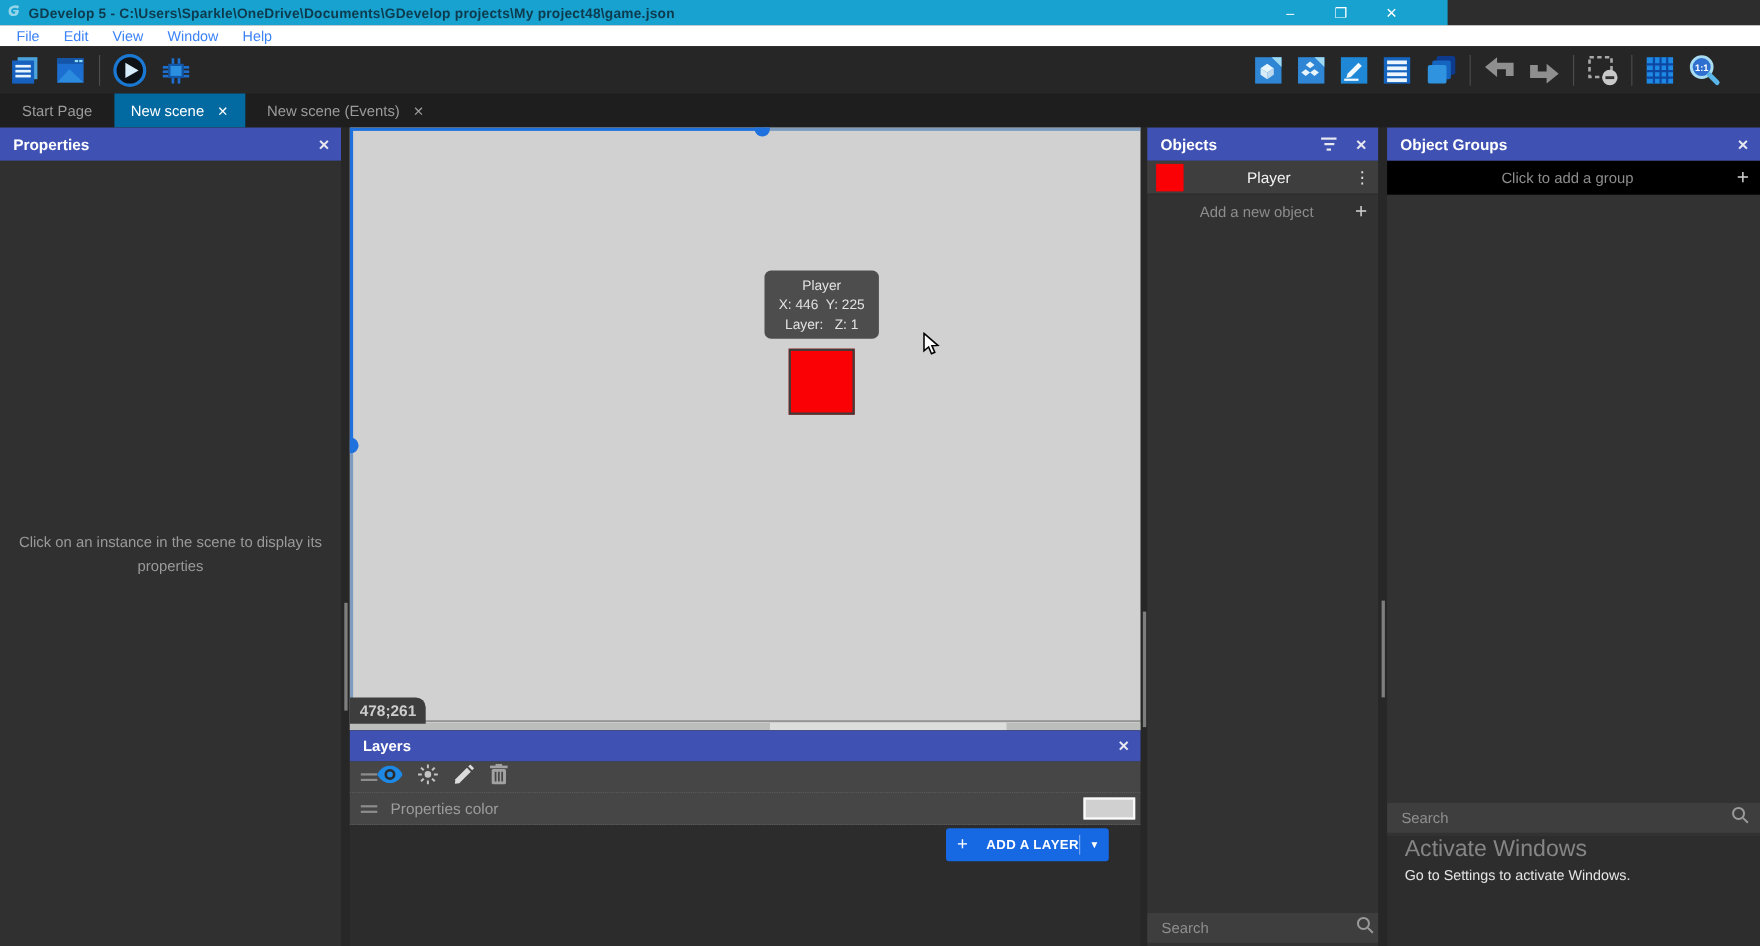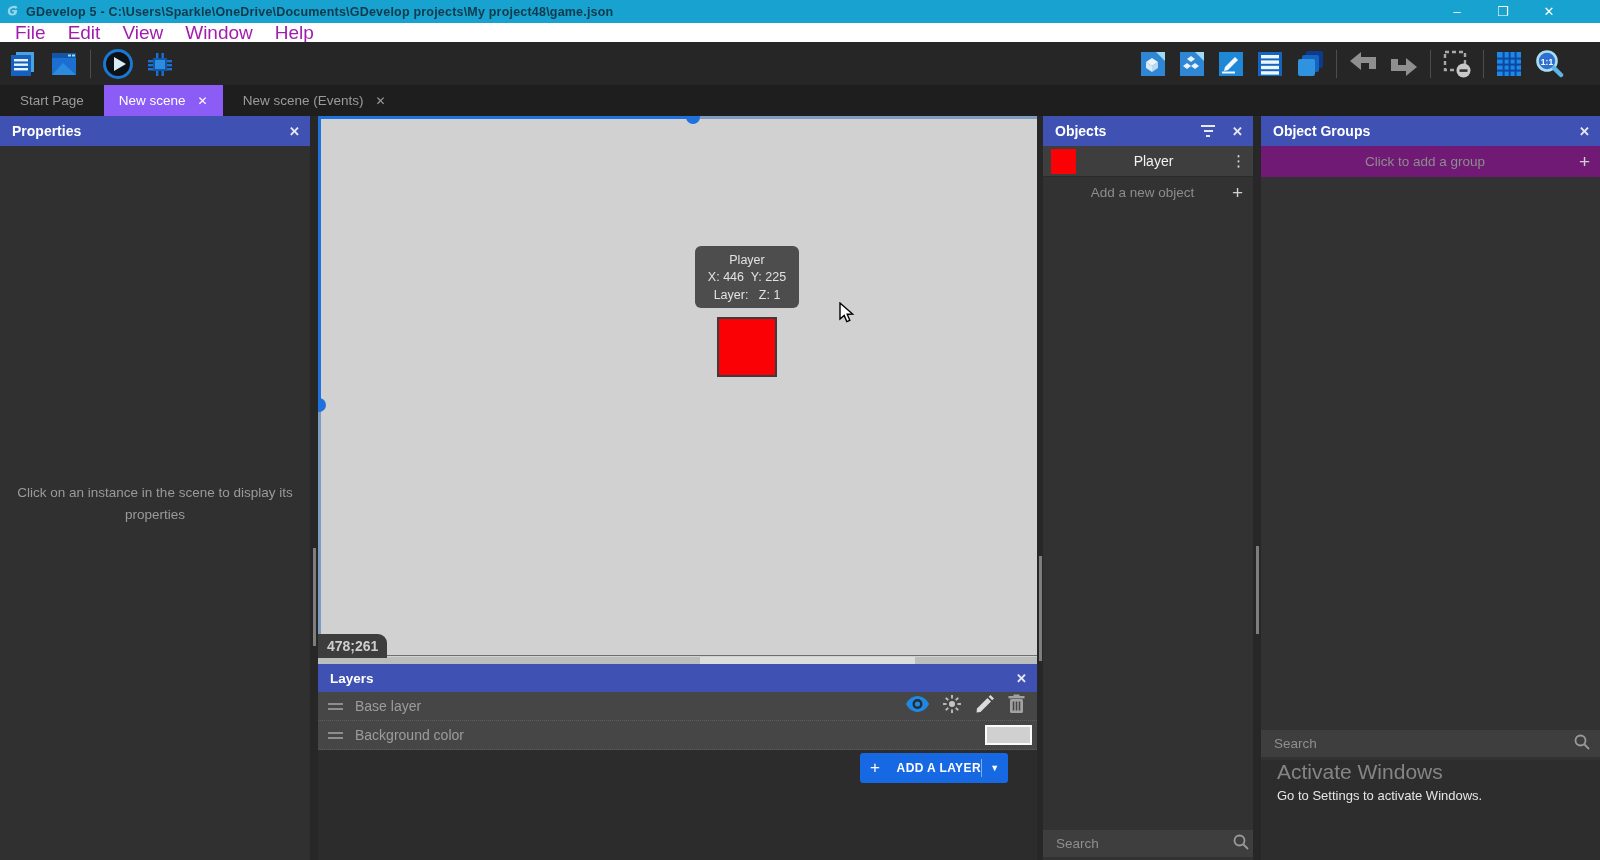--- a/index.html
+++ b/index.html
@@ -1,48 +1,48 @@
 <!DOCTYPE html>
 <html><head>
 <meta charset="utf-8">
 <style>
   * { margin:0; padding:0; box-sizing:border-box; }
   html,body { width:1600px; height:860px; overflow:hidden; background:#2d2d2d;
               font-family:"Liberation Sans", sans-serif; }
   .app { position:relative; width:1600px; height:860px; }
 
   
-  .titlebar { position:absolute; top:0; left:0; width:1600px; height:23px;
+  .titlebar { position:absolute; top:0; left:0; width:1316px; height:23px;
               background:#18a2cf; display:flex; align-items:center; }
   .titlebar .logo { margin:0 7px 0 6px; opacity:.75; }
   .titlebar .title { font-size:12.5px; color:#0d3b4d; font-weight:bold; letter-spacing:.2px; }
   .win-controls { position:absolute; right:28px; top:0; height:23px; display:flex; }
   .win-btn { width:46px; height:23px; display:flex; align-items:center; justify-content:center;
              color:#ffffff; font-size:13px; cursor:default; }
 
   
   .menubar { position:absolute; top:23px; left:0; width:1600px; height:19px;
              background:#ffffff; display:flex; align-items:center; padding-left:4px; }
-  .menu-item { font-size:19px; color:#a21caf; padding:0 11px; height:19px;
+  .menu-item { font-size:13px; color:#3b82f6; padding:0 11px; height:19px;
                display:flex; align-items:center; }
 
   
   .toolbar { position:absolute; top:42px; left:0; width:1600px; height:43px; background:#262626; }
   .tb-group { position:absolute; top:0; height:43px; display:flex; align-items:center; gap:11px; }
   .tb-left  { left:8px; }
   .tb-right { right:36px; }
   .tb-sep { width:1px; height:28px; background:#4d4d4d; }
   .tb-icon { display:flex; align-items:center; }
 
   
   .tabbar { position:absolute; top:85px; left:0; width:1600px; height:31px;
             background:#1e1e1e; display:flex;align-items:center; }
   .tab { height:31px; display:flex; align-items:center; gap:12px; padding:0 20px;
          font-size:13.5px; color:#9b9b9b; }
-  .tab.active { background:#8b5cf6; color:#ffffff; padding:0 15px; }
+  .tab.active { background:#0369a1; color:#ffffff; padding:0 15px; }
   .tab .tab-close { font-size:12px; }
 
   
   .main { position:absolute; top:116px; left:0; width:1600px; height:744px; }
 
   .panel-header { height:30px; background:#3f52b4; display:flex; align-items:center;
                   color:#ffffff; font-size:14px; padding:0 12px; position:relative;font-weight:bold; }
   .panel-header .ph-close { position:absolute; right:10px; font-size:13px; color:#e8e8ef; }
 
   
@@ -109,21 +109,21 @@
   .add-row .add-label { flex:1; text-align:center; color:#8d8d8d; font-size:13.5px; }
   .add-row .plus-glyph { color:#cfcfcf; font-size:19px; font-weight:300; }
   .searchbar { position:absolute; left:0; bottom:3px; width:100%; height:27px; background:#3e3e3e;
                display:flex; align-items:center; padding:0 10px 0 13px; }
   .searchbar input { flex:1; background:transparent; border:none; outline:none;
                      color:#bdbdbd; font-size:13.5px; font-family:"Liberation Sans",sans-serif; }
   .searchbar input::placeholder { color:#8f8f8f; opacity:1; }
 
   
   .groups { position:absolute; left:1261px; top:0; width:339px; height:644px; background:#323232; }
-  .groups .add-row { background:#701a75; height:31px; }
+  .groups .add-row { background:#000000; height:31px; }
   .watermark { position:absolute; left:16px; top:644px; }
   .watermark .wm1 { color:#858585; font-size:21px; }
   .watermark .wm2 { color:#e5e5e5; font-size:13px; margin-top:4px; }
 
   .filter-icon { display:flex; flex-direction:column; gap:3px; align-items:center;
                  position:absolute; right:38px; }
   .filter-icon i { display:block; height:2px; background:#e8e8ef; }
   .filter-icon i:nth-child(1){ width:14px; } .filter-icon i:nth-child(2){ width:9px; }
   .filter-icon i:nth-child(3){ width:4px; }
 </style>
@@ -342,21 +342,20 @@
       <div class="panel-header">
         <span>Layers</span>
         <span class="ph-close">✕</span>
       </div>
       <div class="layer-rows">
         <div class="layer-row">
           <span class="drag-handle">
               <i></i>
               <i></i>
             </span>
-          <span class="layer-name">Base layer</span>
           <span class="row-icons">
             <span>
               <svg width="23" height="16" viewBox="0 0 23 16">
                   <path d="M11.5 0 C17.5 0 22 5.5 23 8 C22 10.5 17.5 16 11.5 16 C5.5 16 1 10.5 0 8 C1 5.5 5.5 0 11.5 0 Z" fill="#1e88e5"></path>
                   <circle cx="11.5" cy="8" r="5" fill="#2b2b2b"></circle>
                   <circle cx="11.5" cy="8" r="2.6" fill="#1e88e5"></circle>
                 </svg>
             </span>
             <span>
               <svg width="20" height="20" viewBox="0 0 20 20">
@@ -391,21 +390,21 @@
                   </g>
                 </svg>
             </span>
           </span>
         </div>
         <div class="layer-row">
           <span class="drag-handle">
               <i></i>
               <i></i>
             </span>
-          <span class="layer-name">Background color</span>
+          <span class="layer-name">Properties color</span>
           <span class="bg-swatch"></span>
         </div>
       </div>
       <div class="add-layer-btn">
         <span class="plus">+</span>
         <span class="albl">ADD A LAYER</span>
         <span class="alb-sep"></span>
         <span class="caret">▼</span>
       </div>
     </div>

